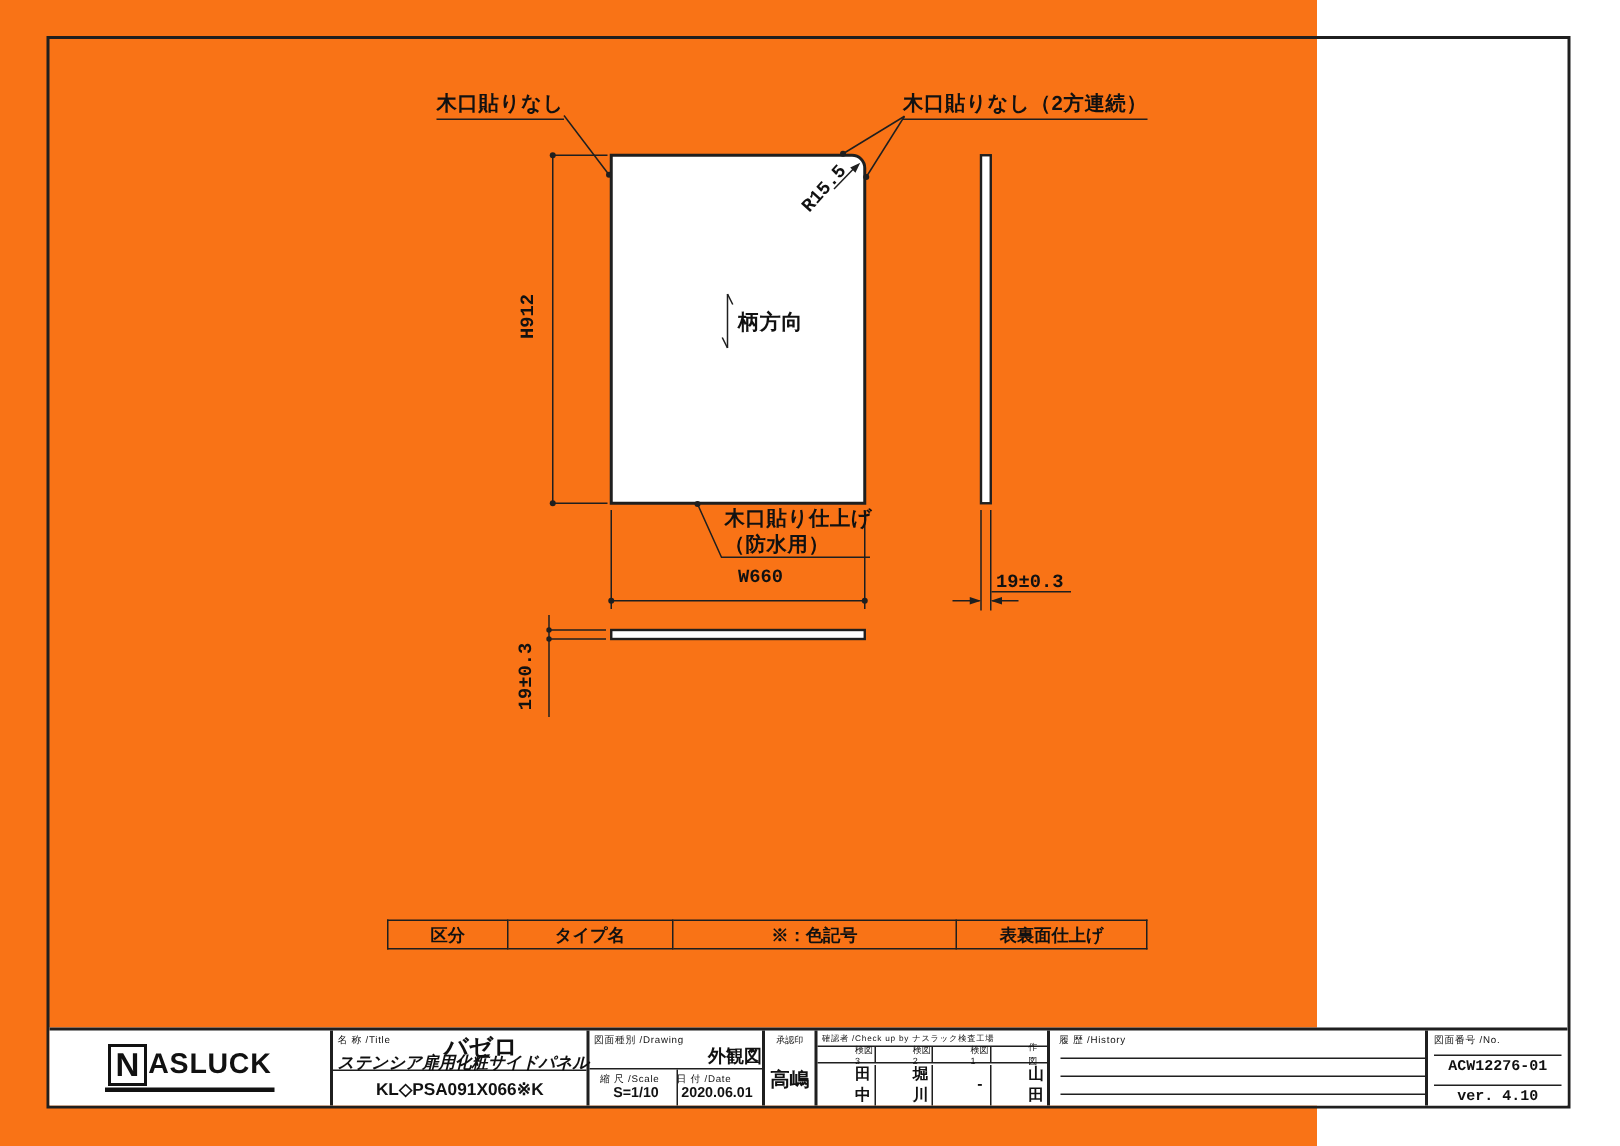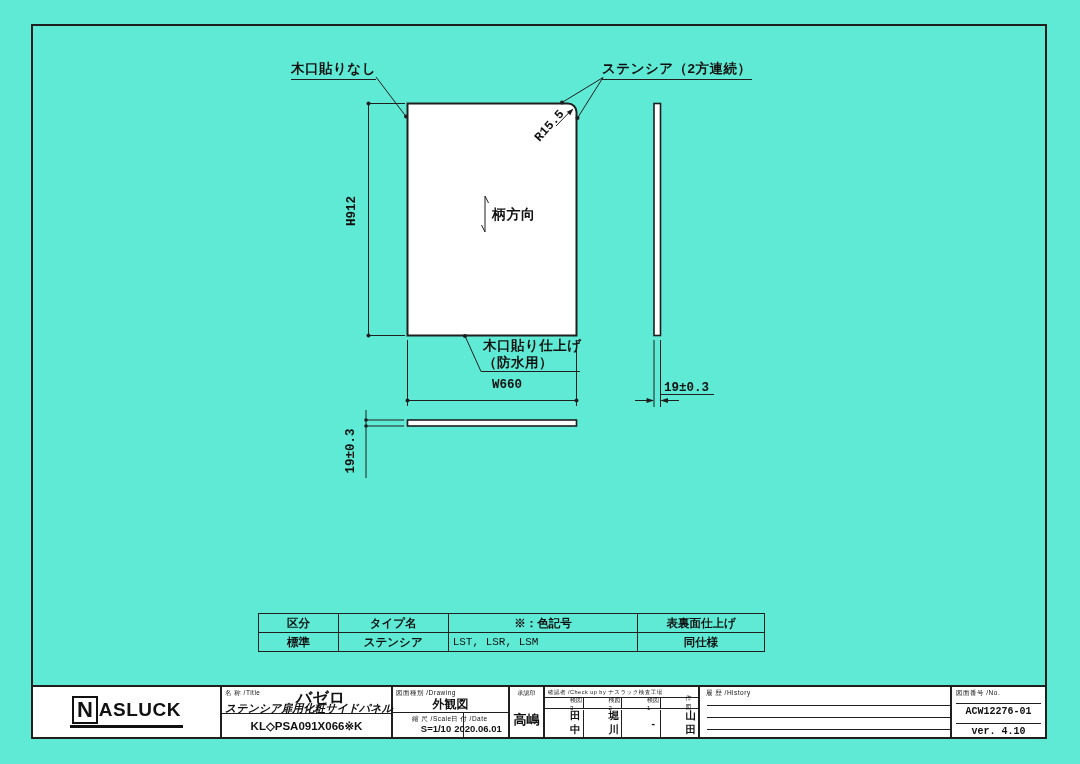--- a/index.html
+++ b/index.html
@@ -1,18 +1,18 @@
 <!DOCTYPE html>
 <html><head>
 <meta charset="utf-8">
 <style>
   * { margin:0; padding:0; box-sizing:border-box; }
   html,body { width:1080px; height:764px; background:#fff; overflow:hidden;
     font-family:"Liberation Sans", sans-serif; color:#111; }
-  .stage { position:relative; width:1080px; height:764px; background:#5eead4; }
+  .stage { position:relative; width:878px; height:764px; background:#f97316; }
 
   .sheet-border { position:absolute; left:31px; top:24px; width:1016px; height:715px;
     border:2px solid #1f1f1f; }
 
   svg.linework { position:absolute; left:0; top:0; width:1080px; height:764px; pointer-events:none; }
 
   .lbl { position:absolute; font-weight:bold; font-size:13.5px; letter-spacing:0.5px; white-space:nowrap; }
   .lbl.ul { border-bottom:1.5px solid #1f1f1f; padding-bottom:1px; }
   .dim { position:absolute; font-family:"Liberation Mono", monospace; font-weight:bold;
     font-size:12.5px; white-space:nowrap; }
@@ -41,23 +41,23 @@
   .sec-title { left:189px; width:171px; }
   .tt-top { position:absolute; left:0; right:0; top:0; height:27px; border-bottom:1.5px solid #1f1f1f; }
   .tt-label { position:absolute; left:3px; top:2px; }
   .tt-series { position:absolute; left:74px; top:1px; font-size:16px; font-weight:bold; }
   .tt-name { position:absolute; left:3px; top:14px; font-size:11px; font-weight:bold; white-space:nowrap;font-style:italic; }
   .tt-code { position:absolute; left:0; right:0; top:32px; text-align:center; font-size:11.5px; font-weight:bold; }
 
   .sec-drawing { left:360px; width:117px; }
   .dw-top { position:absolute; left:0; right:0; top:0; height:26px; border-bottom:1.5px solid #1f1f1f; }
   .dw-label { position:absolute; left:3px; top:2px; }
-  .dw-type { position:absolute; left:0; right:0; top:9px; text-align:center; font-size:12px; font-weight:bold; }
+  .dw-type { position:absolute; left:0; right:0; top:9px; text-align:right; font-size:12px; font-weight:bold; }
   .dw-cell { position:absolute; top:26px; bottom:0; }
-  .dw-scale { left:16px; width:55px; border-right:1.5px solid #1f1f1f; }
+  .dw-scale { left:4px; width:55px; border-right:1.5px solid #1f1f1f; }
   .dw-date { left:55px; right:0; }
   .dw-cell .tiny { position:absolute; left:3px; top:2px; }
   .dw-val { position:absolute; left:0; right:0; bottom:3px; text-align:center; font-size:9.5px; font-weight:bold; }
 
   .sec-approval { left:477px; width:35px; }
   .ap-label { position:absolute; left:0; right:0; top:2px; text-align:center; font-size:6px; }
   .ap-val { position:absolute; left:0; right:0; top:24px; text-align:center; font-size:13px; font-weight:bold; }
 
   .sec-check { left:512px; width:155px; }
   .ck-head { position:absolute; left:0; right:0; top:0; height:11px; border-bottom:1px solid #1f1f1f; }
@@ -148,21 +148,21 @@
     </g>
 
     <g stroke="#1f1f1f" stroke-width="1" fill="none">
       <path d="M 465 336 L 481 371.5 L 580 371.5"></path>
     </g>
     <circle cx="465" cy="336" r="2" fill="#1f1f1f"></circle>
   </svg>
 
   <div class="lbl ul" style="left:291px; top:60px;">木口貼りなし</div>
 
-  <div class="lbl ul" style="left:602px; top:60px;">ステンシア（2方連続）</div>
+  <div class="lbl ul" style="left:602px; top:60px;">木口貼りなし（2方連続）</div>
 
   <div class="dim" style="left:531px; top:119px; transform:rotate(-48deg);">R15.5</div>
 
   <div class="dim rot90" style="left:322px; top:204px; width:60px;">H912</div>
 
   <div class="lbl" style="left:492px; top:206px; font-size:14px;">柄方向</div>
 
   <div class="lbl" style="left:483px; top:337px;">木口貼り仕上げ</div>
   <div class="lbl" style="left:483px; top:354px;">（防水用）</div>
 
@@ -173,26 +173,20 @@
   <div class="dim rot90" style="left:321px; top:444px; width:60px;">19±0.3</div>
 
   <table class="spec-table">
     <tbody>
         <tr>
       <td style="width:80px;">区分</td>
       <td style="width:110px;margin-top:24px;">タイプ名</td>
       <td style="width:190px;">※：色記号</td>
       <td style="width:127px;">表裏面仕上げ</td>
     </tr>
-    <tr>
-      <td>標準</td>
-      <td>ステンシア</td>
-      <td class="code">LST, LSR, LSM</td>
-      <td>同仕様</td>
-    </tr>
   </tbody>
     </table>
 
   <div class="title-block">
 
     <div class="tb-sec sec-logo">
       <div class="logo-wrap">
         <span class="logo-n">N</span>
         <span class="logo-rest">ASLUCK</span>
       </div>

